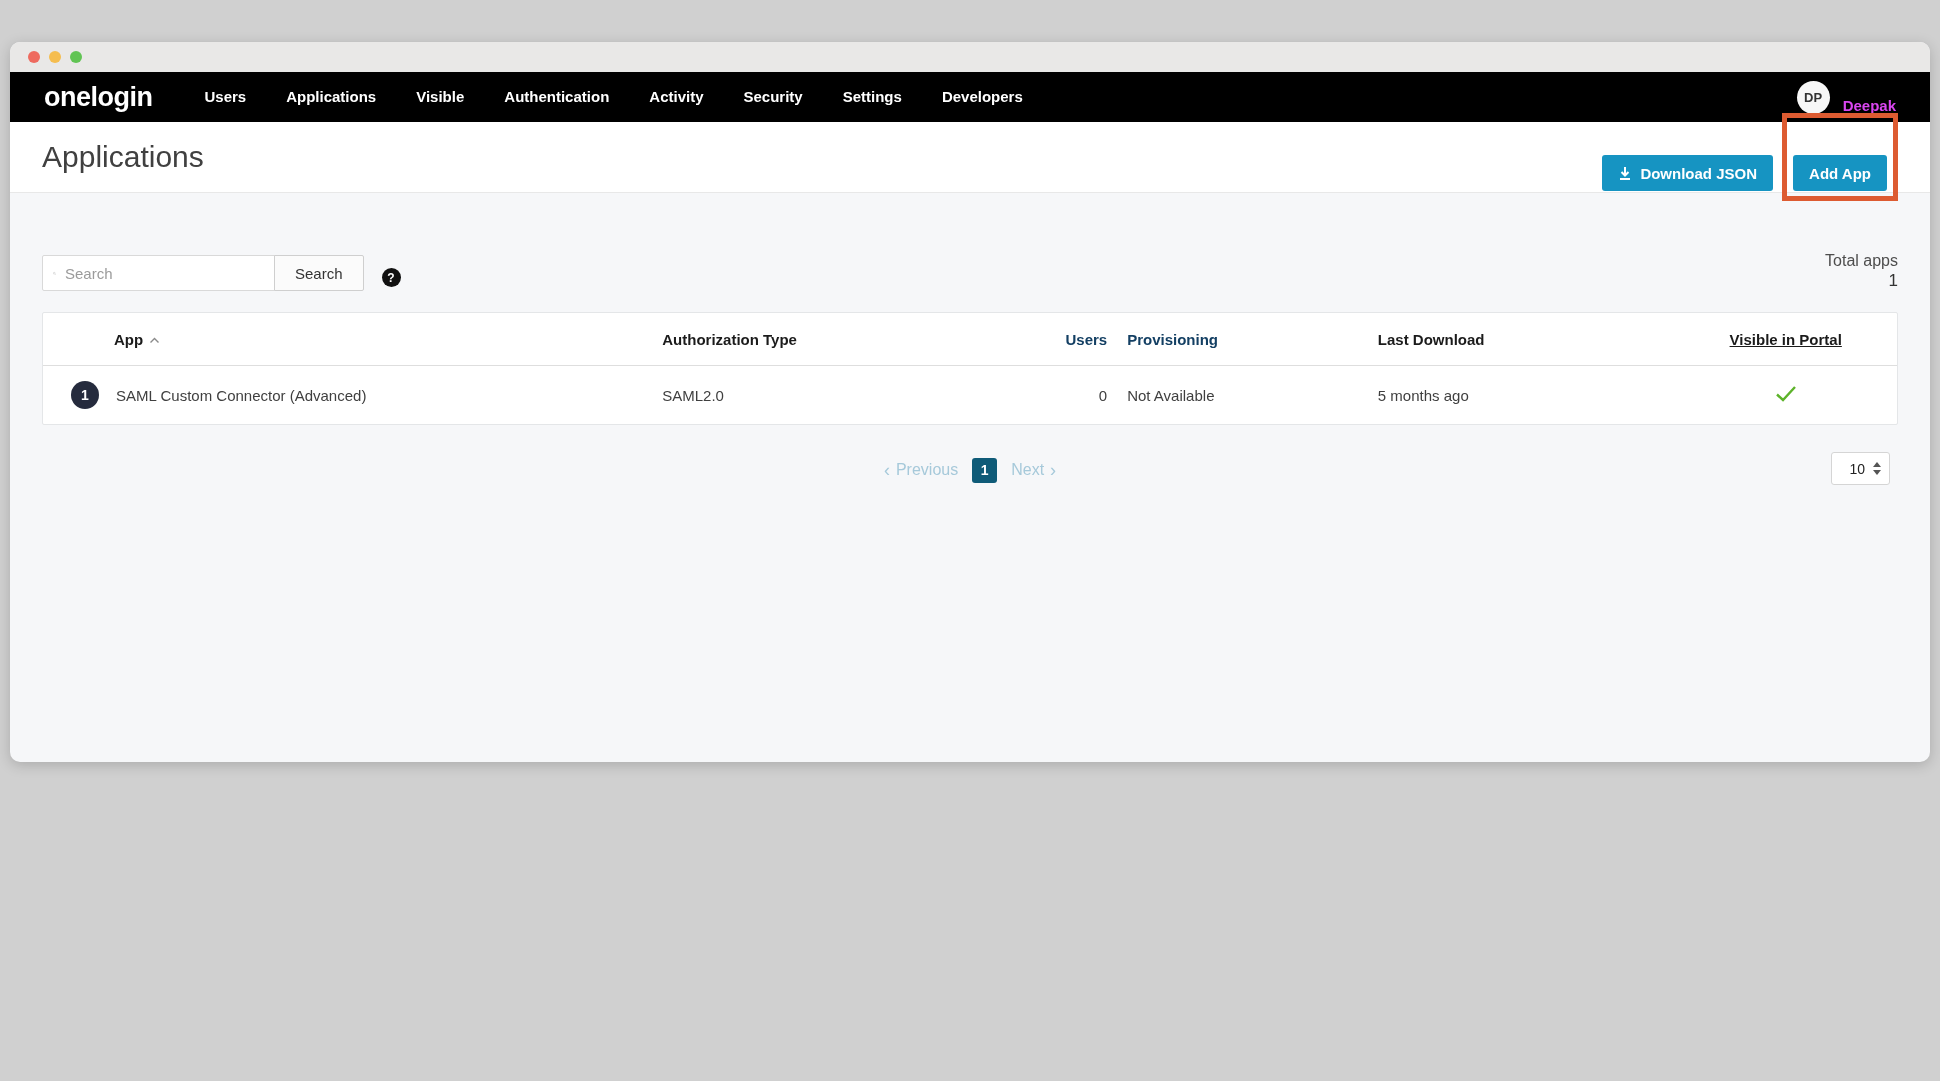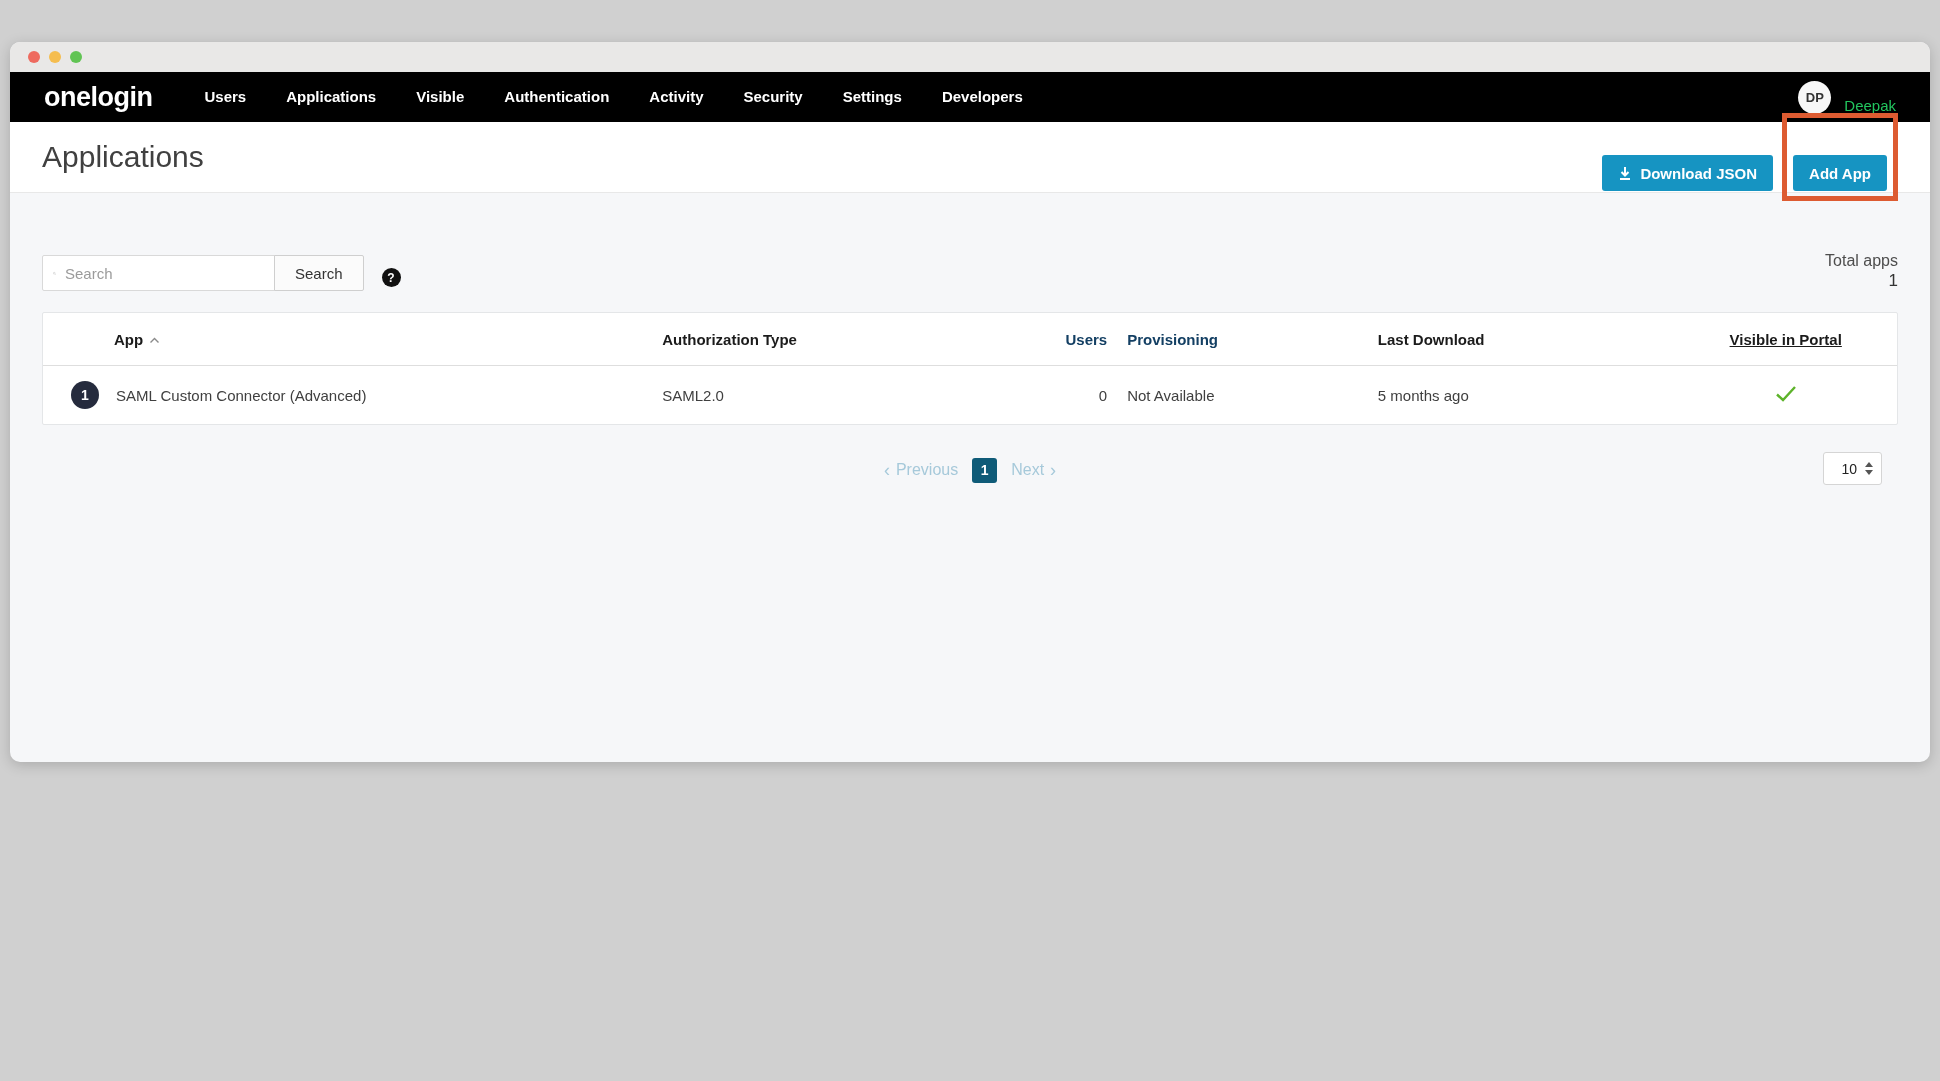--- a/index.html
+++ b/index.html
@@ -40,21 +40,21 @@
     color:#fff; font-size:15px; font-weight:600; cursor:pointer;
     line-height:50px;
   }
   .nav-right { margin-left:auto; display:flex; align-items:flex-end; gap:13px; }
   .avatar {
     width:33px; height:33px; border-radius:50%;
     background:#f7f7f7; color:#333;
     display:flex; align-items:center; justify-content:center;
     font-size:13px; font-weight:700;
   }
-  .user-name { color:#22c55e; font-size:15px; font-weight:400; }
+  .user-name { color:#d946ef; font-size:15px; font-weight:700; }
   
   .page-header {
     height:71px; background:#fff; border-bottom:1px solid #e8e8e8;
     display:flex; align-items:center; padding:0 32px;
   }
   .page-title { font-size:30px; font-weight:400; color:#404040; }
   .header-actions { margin-left:auto; display:flex; align-items:center; }
   .btn-primary {
     background:#1694c2; color:#fff; border:none; border-radius:3px;
     height:36px; padding:0 16px; font-size:15px; font-weight:700;
@@ -131,21 +131,21 @@
     color:#a6c9da; font-size:16px; display:flex; align-items:center; gap:6px;
     cursor:default;
   }
   .pager-chev { font-size:18px; line-height:1; }
   .pager-current {
     width:25px; height:25px; background:#0f5b78; color:#fff;
     border-radius:3px; font-size:14px; font-weight:700;
     display:flex; align-items:center; justify-content:center; cursor:pointer;
   }
   .page-size {
-    position:absolute; right:16px; top:0;
+    position:absolute; right:8px; top:0;
     width:59px; height:33px; background:#fff;
     border:1px solid #d5d5d5; border-radius:3px;
     display:flex; align-items:center; justify-content:flex-end;
     padding:0 8px; gap:8px; cursor:pointer;
   }
   .page-size-value { font-size:14px; color:#222; }
   .spinner { display:flex; flex-direction:column; gap:3px; }
   .spin-up {
     width:0; height:0; border-left:4px solid transparent;
     border-right:4px solid transparent; border-bottom:5px solid #555;

